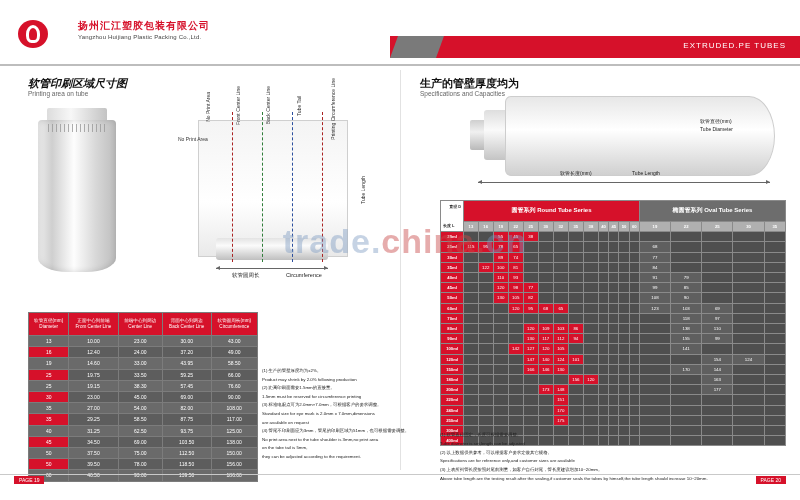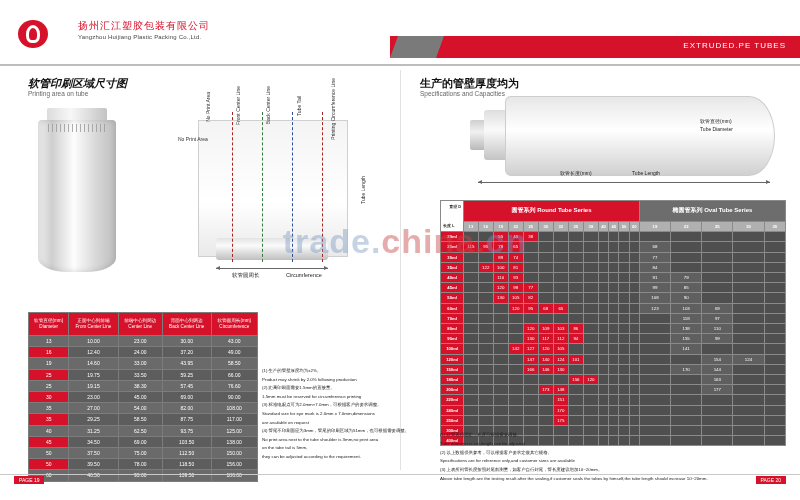--- a/index.html
+++ b/index.html
@@ -15,21 +15,21 @@
   .header{position:absolute;left:0;top:0;width:800px;height:66px;background:#fff;}
   .hdr-logo{position:absolute;left:18px;top:20px;width:52px;height:30px;}
   .hdr-logo .mark{
     position:absolute;left:0;top:0;width:30px;height:28px;border-radius:50%;
     background:#d6112a;
   }
   .hdr-logo .mark:after{
     content:"";position:absolute;left:8px;top:5px;width:14px;height:18px;
     border:3px solid #fff;border-radius:50% 50% 40% 40%;box-sizing:border-box;
   }
-  .hdr-cn{position:absolute;left:78px;top:19px;font-size:10px;color:#d6112a;font-weight:normal;letter-spacing:1px;}
+  .hdr-cn{position:absolute;left:78px;top:19px;font-size:10px;color:#d6112a;font-weight:bold;letter-spacing:1px;}
   .hdr-en{position:absolute;left:78px;top:34px;font-size:6px;color:#444;letter-spacing:.2px;}
   .hdr-bar{position:absolute;left:390px;top:36px;width:410px;height:22px;background:#d6112a;}
   .hdr-bar-dark{position:absolute;left:390px;top:36px;width:46px;height:22px;background:#7a7a7a;
     transform:skewX(-20deg);transform-origin:left bottom;}
   .hdr-bar-label{position:absolute;right:14px;top:41px;font-size:8px;color:#fff;letter-spacing:1px;}
   .hdr-rule{position:absolute;left:0;top:64px;width:800px;height:2px;background:#bdbdbd;}
 
   
   .sec-title-cn{position:absolute;font-size:11px;font-weight:bold;color:#111;}
   .sec-title-en{position:absolute;font-size:6.5px;color:#666;}

